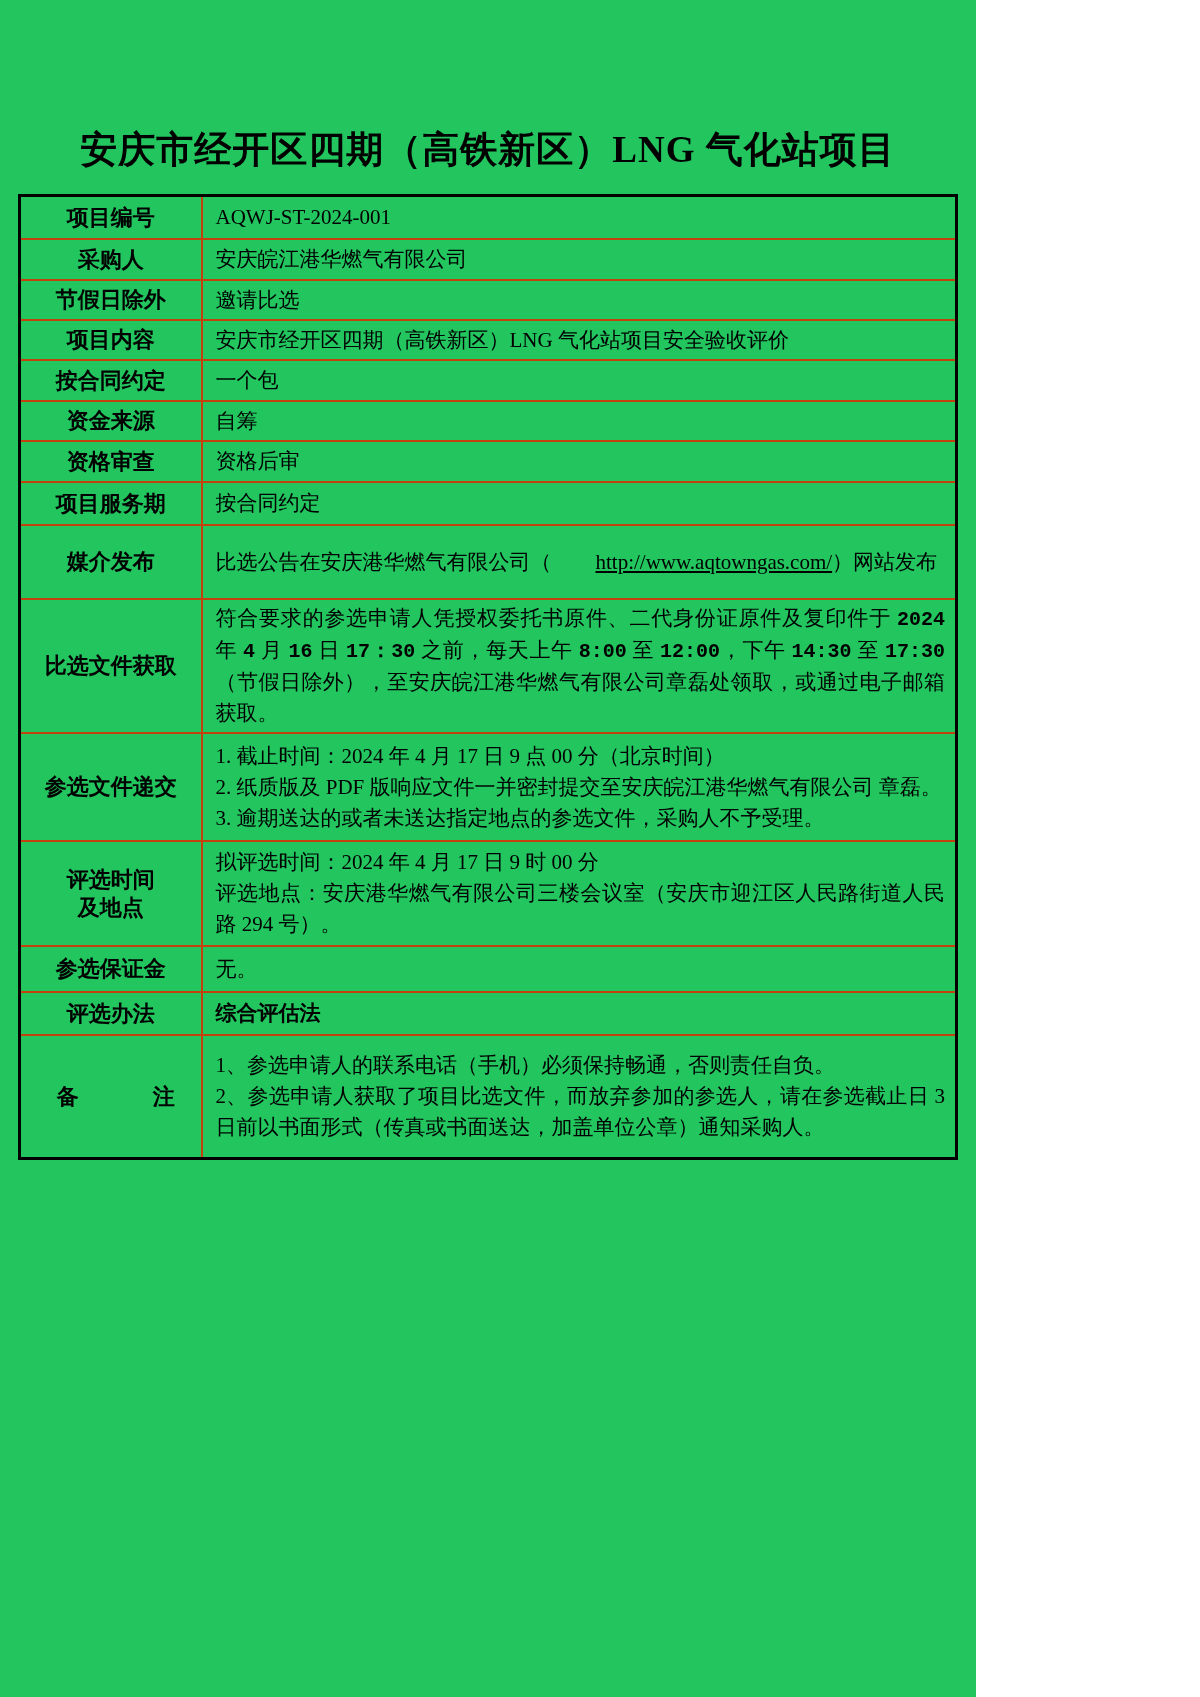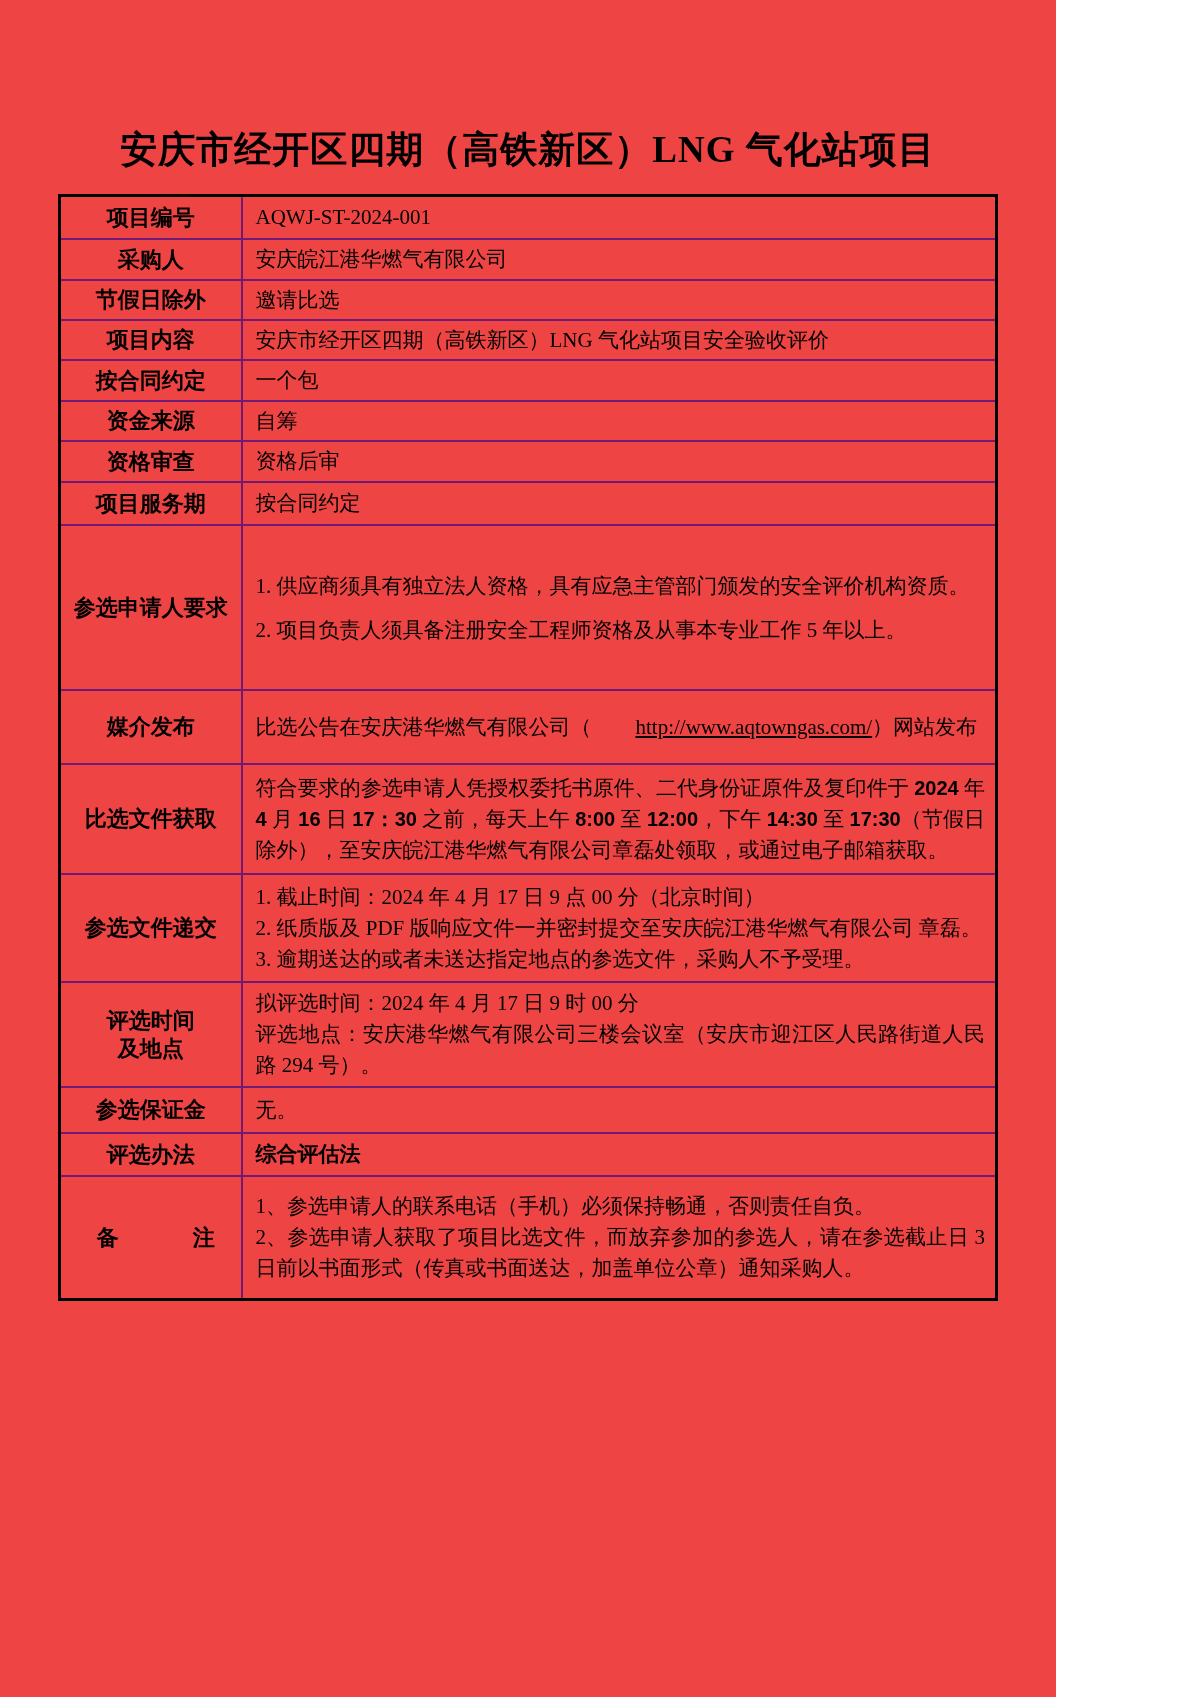--- a/index.html
+++ b/index.html
@@ -1,19 +1,19 @@
 <!DOCTYPE html>
 <html><head>
 <meta charset="utf-8">
 <style>
   html,body { margin:0; padding:0; background:#ffffff; }
   .page {
     position:relative;
-    width:1056px; height:1697px;
-    background:#ef4444;
+    width:976px; height:1697px;
+    background:#22c55e;
     color:#000;
     font-family:"Liberation Serif", serif;
     overflow:hidden;
   }
   .doc-title {
     padding-top:126px;
     text-align:center;
     font-weight:bold;
     font-size:37px;
     line-height:48px;
@@ -23,21 +23,21 @@
   table.announcement {
     border-collapse:collapse;
     table-layout:fixed;
     width:937px;
     margin:20px auto 0 auto;
     border:3px solid #000;
   }
   col.c-label { width:182px; }
   col.c-content { width:755px; }
   td {
-    border:2px solid #701a75;
+    border:2px solid #c2410c;
     vertical-align:middle;
     overflow:hidden;
   }
   td.label {
     text-align:center;
     font-family:"Liberation Sans", sans-serif;
     font-weight:bold;
     font-size:22px;
     line-height:28px;
     padding:2px 4px;
@@ -45,21 +45,21 @@
   td.content {
     font-size:21px;
     line-height:31px;
     padding:3px 10px 3px 13px;
   }
   .justify { text-align:justify; }
   .bold { font-weight:bold; }
   .big-suffix { font-size:36px; }
   .url { text-decoration:underline;margin-left:44px; }
   .num {
-    font-family:Liberation Sans, sans-serif;
+    font-family:Liberation Mono, monospace;
     font-weight:bold;
     font-size:20px;
   }
   .label-spread {
     display:inline-block;
     width:118px;
     text-align:justify;
     text-align-last:justify;
     margin-left:10px;
   }
@@ -123,27 +123,20 @@
       <tr class="r7">
         <td class="label">资格审查</td>
         <td class="content">资格后审</td>
       </tr>
 
       <tr class="r8">
         <td class="label">项目服务期</td>
         <td class="content">按合同约定</td>
       </tr>
 
-      <tr class="r9 row-req">
-        <td class="label">参选申请人要求</td>
-        <td class="content">
-          <div class="line justify">1. 供应商须具有独立法人资格，具有应急主管部门颁发的安全评价机构资质。</div>
-          <div class="line justify">2. 项目负责人须具备注册安全工程师资格及从事本专业工作 5 年以上。</div>
-        </td>
-      </tr>
 
       <tr class="r10">
         <td class="label">媒介发布</td>
         <td class="content"><span>比选公告在安庆港华燃气有限公司（</span><span class="url">http://www.aqtowngas.com/</span><span>）网站发布</span></td>
       </tr>
 
       <tr class="r11">
         <td class="label">比选文件获取</td>
         <td class="content lh34">
           <div class="justify">符合要求的参选申请人凭授权委托书原件、二代身份证原件及复印件于 <span class="num">2024</span> 年 <span class="num">4</span> 月 <span class="num">16</span> 日 <span class="num">17：30</span> 之前，每天上午 <span class="num">8:00</span> 至 <span class="num">12:00</span>，下午 <span class="num">14:30</span> 至 <span class="num">17:30</span>（节假日除外），至安庆皖江港华燃气有限公司章磊处领取，或通过电子邮箱获取。</div>

